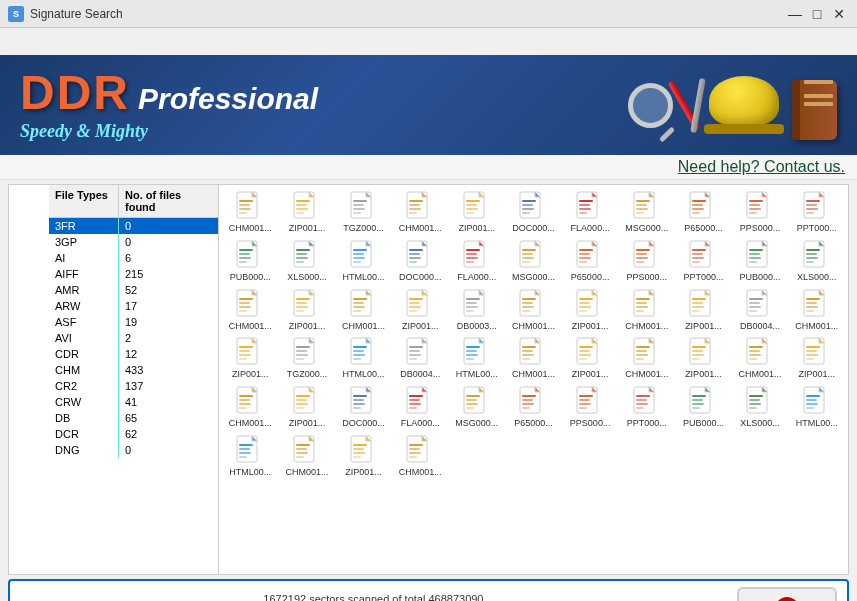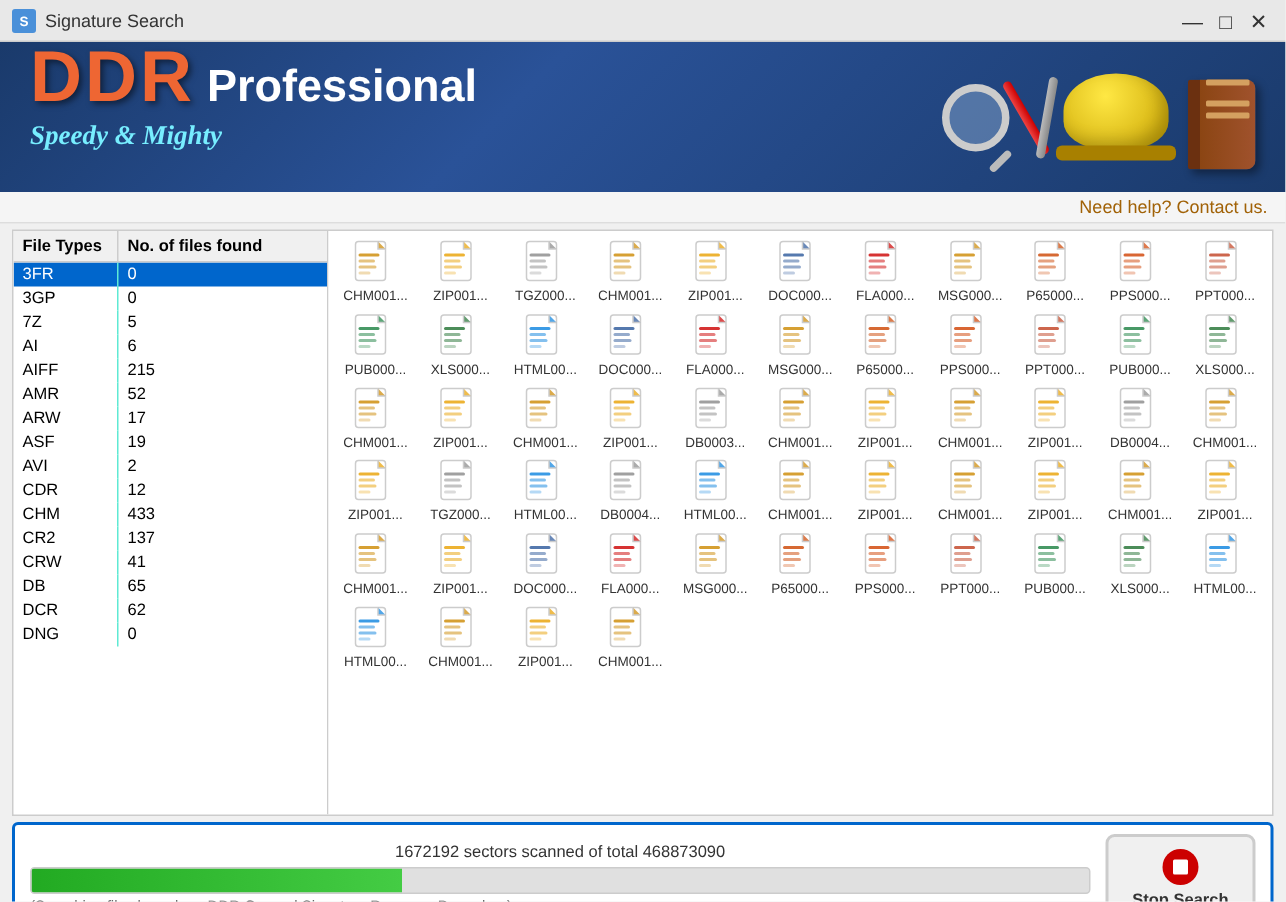--- a/index.html
+++ b/index.html
@@ -17,36 +17,37 @@
     .title-bar-title { font-size: 12px; color: #333; }
     .title-bar-controls { display: flex; gap: 2px; }
     .title-btn { width: 20px; height: 20px; border: none; background: transparent; cursor: pointer; font-size: 14px; color: #333; display: flex; align-items: center; justify-content: center; }
 
     
     .header-banner {
       background: linear-gradient(135deg, #1a3a6b 0%, #2a5298 40%, #1a3a6b 100%);
       height: 100px;
       position: relative;
       overflow: hidden;
-      display: flex; align-items: flex-start;
+      display: flex; align-items: center;
       padding: 0 20px;
+      margin-top: 27px;
     }
     .header-logo { display: flex; flex-direction: column; }
     .header-ddr { font-size: 48px; font-weight: 900; color: #e63; letter-spacing: 2px; line-height: 1; text-shadow: 2px 2px 4px rgba(0,0,0,0.5); }
     .header-tagline { font-size: 18px; font-style: italic; color: #7ef; font-weight: bold; margin-top: 4px; font-family: Liberation Serif, serif; }
     .header-decorations { position: absolute; right: 20px; top: 0; bottom: 0; display: flex; align-items: center; gap: 10px; }
 
     
     .help-bar {
       background: #f5f5f5;
       text-align: right;
       padding: 3px 12px;
       border-bottom: 1px solid #ddd;
     }
-    .help-link { color: #a16207; cursor: pointer; font-size: 12px; }
+    .help-link { color: #14532d; text-decoration: underline; cursor: pointer; font-size: 16px; }
 
     
     .main-content {
       display: flex;
       flex-direction: column;
       height: calc(601px - 28px - 100px - 22px - 52px);
     }
 
     
     .split-pane {
@@ -57,20 +58,21 @@
       margin: 4px 8px 4px 8px;
     }
 
     
     .file-types-panel {
       width: 210px;
       border-right: 1px solid #ccc;
       display: flex;
       flex-direction: column;
       background: white;
+      padding-left: 40px;
     }
     .file-types-header {
       display: flex;
       background: #f0f0f0;
       border-bottom: 1px solid #ccc;
       font-weight: bold;
       font-size: 11px;
     }
     .file-types-header div { padding: 4px 6px; }
     .col-type { flex: 0 0 70px; border-right: 1px solid #ccc; }
@@ -166,21 +168,21 @@
     <button class="title-btn">—</button>
     <button class="title-btn">□</button>
     <button class="title-btn close">✕</button>
   </div>
 </div>
 
 <div class="header-banner">
   <div class="header-logo">
     <div style="display:flex;align-items:baseline;">
       <span class="header-ddr">DDR</span>
-      <span style="font-size:30px;font-weight:700;color:#fff;margin-left:8px;">Professional</span>
+      <span style="font-size:30px;font-weight:700;color:#fff;margin-left:8px;font-style:italic;">Professional</span>
     </div>
     <div class="header-tagline">Speedy &amp; Mighty</div>
   </div>
   <div class="header-decorations">
 
     <div style="position:relative;display:flex;align-items:center;gap:8px;">
 
       <div style="width:45px;height:45px;border:5px solid #ccc;border-radius:50%;background:rgba(200,230,255,0.3);position:relative;">
         <div style="position:absolute;bottom:-14px;right:-8px;width:18px;height:5px;background:#bbb;transform:rotate(-45deg);border-radius:3px;"></div>
       </div>
@@ -224,24 +226,20 @@
 
       <div class="file-type-row selected">
             <div class="ft-type">3FR</div>
             <div class="ft-count">0</div>
           </div>
           <div class="file-type-row">
             <div class="ft-type">3GP</div>
             <div class="ft-count">0</div>
           </div>
           <div class="file-type-row">
-            <div class="ft-type">7Z</div>
-            <div class="ft-count">5</div>
-          </div>
-          <div class="file-type-row">
             <div class="ft-type">AI</div>
             <div class="ft-count">6</div>
           </div>
           <div class="file-type-row">
             <div class="ft-type">AIFF</div>
             <div class="ft-count">215</div>
           </div>
           <div class="file-type-row">
             <div class="ft-type">AMR</div>
             <div class="ft-count">52</div>

